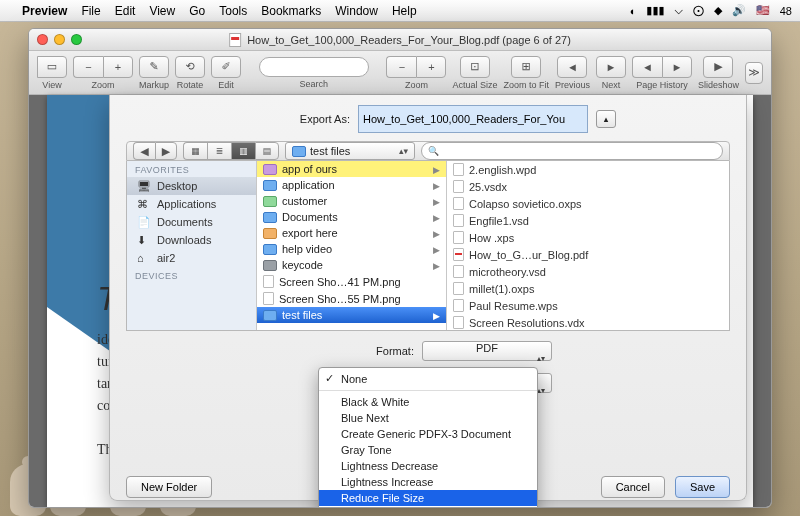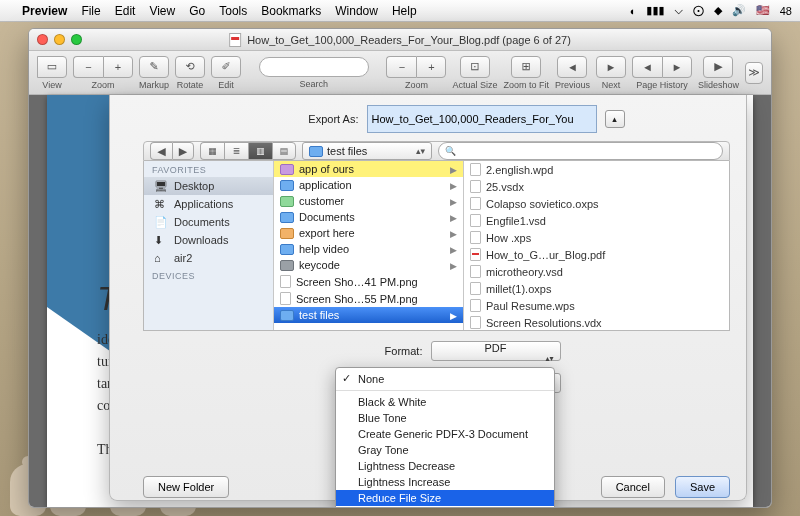--- a/index.html
+++ b/index.html
@@ -44,21 +44,21 @@
 .searchfield { height: 20px; width: 110px; background: #fff; border: 1px solid #aaa; border-radius: 10px; }
 
 
 .docbg { position: absolute; inset: 66px 0 0 0; background: #6a6a6a; }
 .docbg .page { position: absolute; left: 0; right: 0; top: 0; bottom: 0; margin: 0 18px; background: #fff; box-shadow: 0 2px 6px rgba(0,0,0,.4); overflow: hidden; }
 .docbg .corner { position:absolute; left:-60px; top:-20px; width:200px; height:260px; background:#3d7aa8; transform: skewY(35deg); }
 .docbg .bodytext { position:absolute; left:50px; top:190px; font-family: Georgia, serif; font-size:14px; line-height:22px; color:#333; width:640px; filter: blur(.4px); }
 .docbg .bodytext .dropcap { font-size:34px; font-style:italic; float:left; line-height:26px; padding-right:2px; }
 
 
-.sheet { position:absolute; left:80px; top:66px; right:24px; bottom:6px; background:linear-gradient(#f4f4f4,#eaeaea); border:1px solid #b6b6b6; border-top:none; border-radius:0 0 8px 8px; box-shadow:0 10px 24px rgba(0,0,0,.3); z-index:5;padding-left:17px; }
+.sheet { position:absolute; left:80px; top:66px; right:24px; bottom:6px; background:linear-gradient(#f4f4f4,#eaeaea); border:1px solid #b6b6b6; border-top:none; border-radius:0 0 8px 8px; box-shadow:0 10px 24px rgba(0,0,0,.3); z-index:5; }
 .sheet-inner { padding:10px 16px; height:100%; display:flex; flex-direction:column; font-size:11px; color:#222; }
 .row { display:flex; align-items:center; gap:8px; }
 .row.label-right label { text-align:right; width:110px; }
 input[type=text].fld { height:28px; border:1px solid #8ba7c9; background:#d7e8fb; padding:0 4px; font-size:11px; }
 .fld.exportname { width:230px; }
 .expand-btn { width:20px; height:18px; border:1px solid #999; border-radius:3px; background:linear-gradient(#fff,#e6e6e6); font-size:9px; display:flex; align-items:center; justify-content:center; }
 
 
 .browserbar { height:26px; background:linear-gradient(#f7f7f7,#e2e2e2); border:1px solid #b8b8b8; border-radius:4px 4px 0 0; margin-top:8px; display:flex; align-items:center; padding:0 6px; gap:6px; }
 .navseg .tbtn { min-width:22px; height:18px; }
@@ -404,21 +404,21 @@
           <label>Password:</label>
         </div>
         <div class="row label-right dim" style="justify-content:center">
           <label>Verify</label>
         </div>
 
         <div class="menu-open" id="quartz-menu">
             <div class="mi chk">None</div>
             <hr>
             <div class="mi">Black &amp; White</div>
-            <div class="mi">Blue Tone</div>
+            <div class="mi">Blue Next</div>
             <div class="mi">Create Generic PDFX-3 Document</div>
             <div class="mi">Gray Tone</div>
             <div class="mi">Lightness Decrease</div>
             <div class="mi">Lightness Increase</div>
             <div class="mi hl">Reduce File Size</div>
             <div class="mi">Sepia Tone</div>
           </div>
       </div>
 
       <div class="btnrow">

